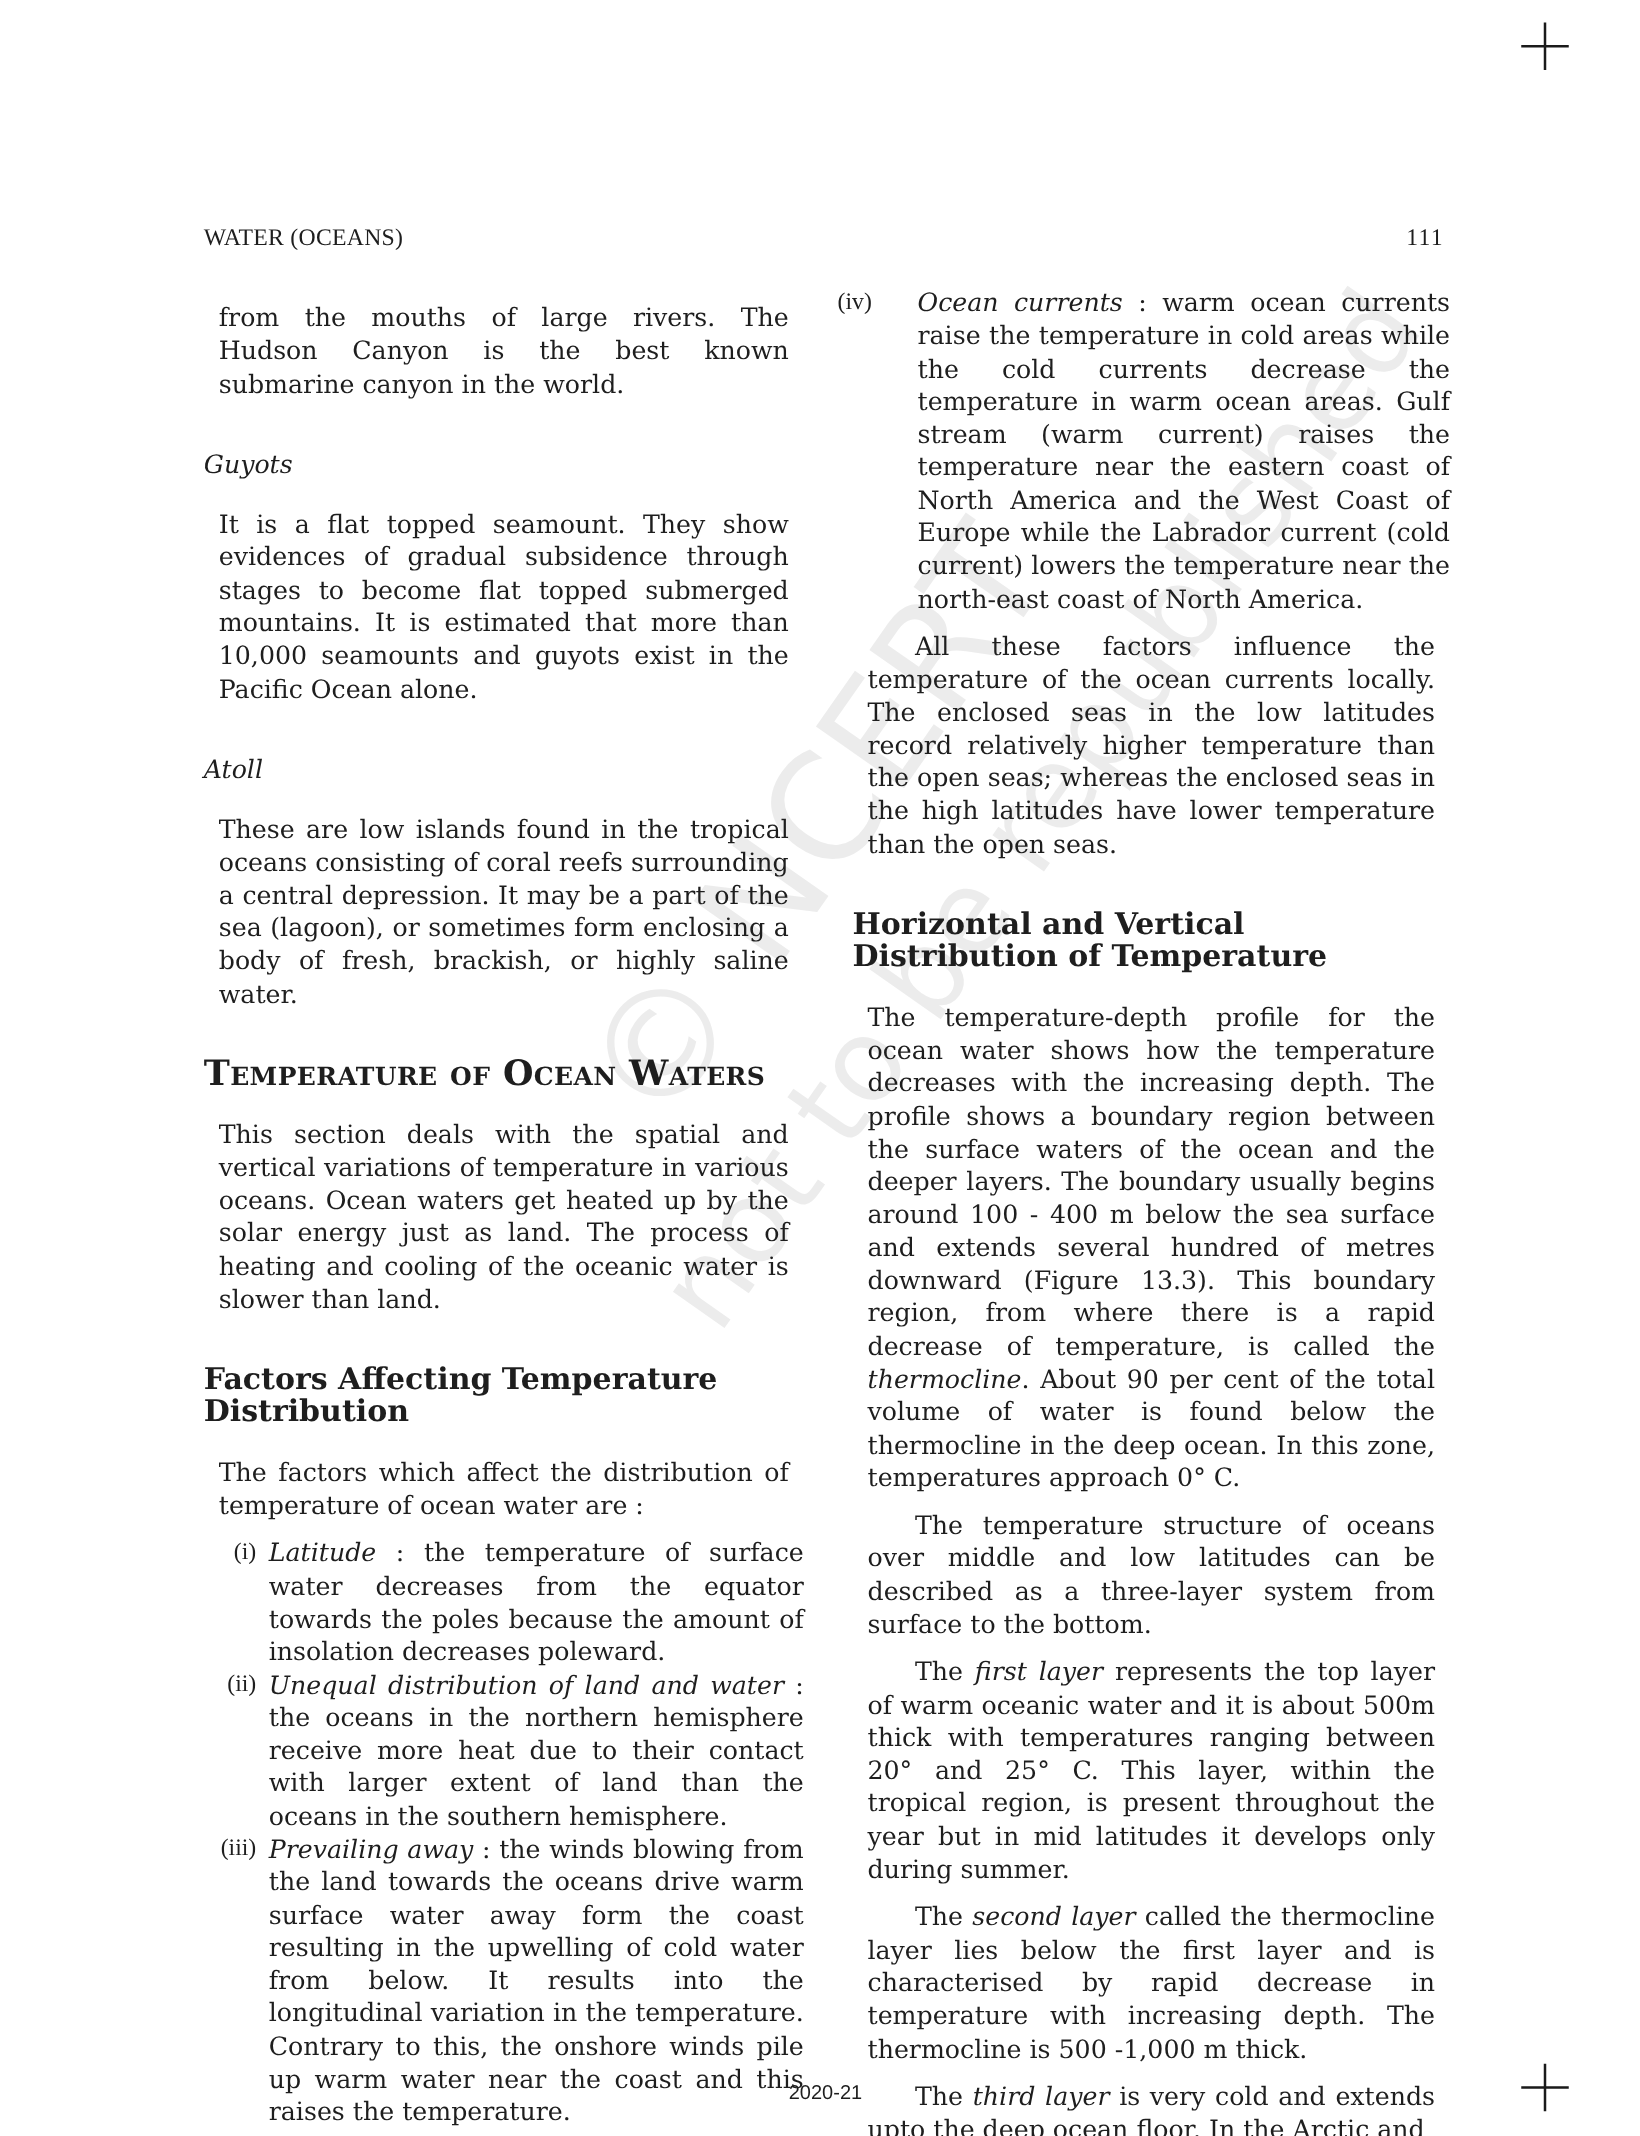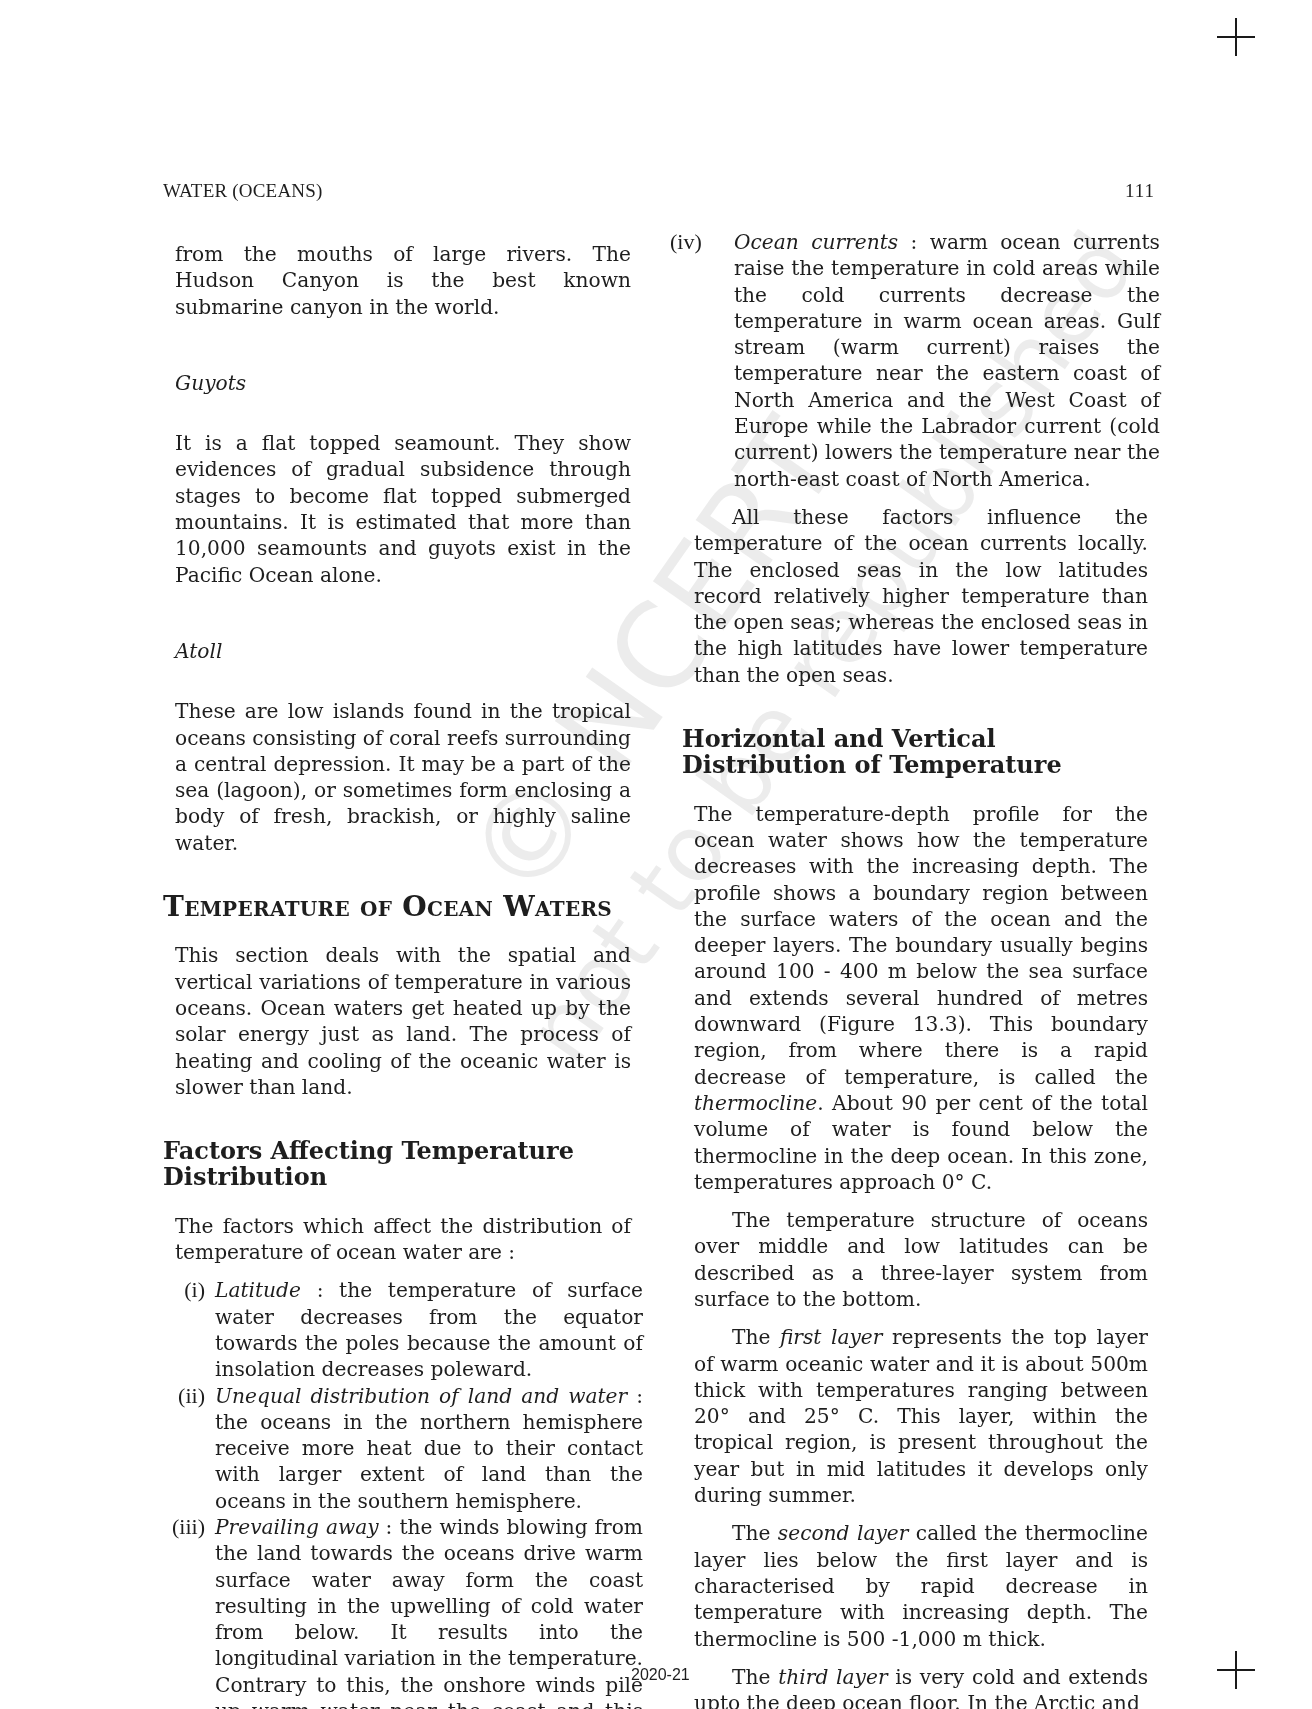--- a/index.html
+++ b/index.html
@@ -16,27 +16,27 @@
   #head-right { left: 1125px; letter-spacing: 1px; }
 
   .footer-year { position: absolute; left: 631px; top: 1666px; font-family: "Liberation Sans", sans-serif; font-size: 16px; }
 
   .col { position: absolute; top: 229px; font-size: 20.2px; line-height: 26.3px; text-align: justify; font-family: "DejaVu Serif", serif; }
   #col-left { left: 163px; width: 480px; }
   #col-right { left: 682px; width: 478px; }
   p { margin: 12px; }
   .gap { height: 26px; }
   .gap-s { height: 10px; }
-  .subhead { font-style: italic; margin: 12px; }
+  .subhead { font-style: italic; margin: 0; }
   .heading-b { font-weight: bold; font-size: 24px; margin: 0; text-align: left; }
   .smallcaps { font-weight: bold; font-variant: small-caps; font-size: 28px; letter-spacing: 0.3px; margin: 0; }
   .indent { text-indent: 38px; }
   .list { margin: 0; padding: 0; list-style: none; }
   .list li { position: relative; padding-left: 52px; }
-  .list li .num { position: absolute; left: 0; width: 42px; text-align: right; font-family: "Liberation Serif", serif; font-size: 22px; }
+  .list li .num { position: absolute; left: 0; width: 42px; text-align: right; font-family: "Liberation Serif", serif; font-size: 19px; }
   #col-right .list li { padding-left: 52px; }
   #col-right .list li .num { left: -12px; width: 40px; text-align: left; }
   em { font-style: italic; }
 
   .watermark { position: absolute; left: 330px; top: 560px; width: 760px; transform: rotate(-55deg); transform-origin: center;
                font-family: "DejaVu Sans", sans-serif; color: rgba(150,150,150,0.18); font-size: 118px; line-height: 140px;
                text-align: center; pointer-events: none; white-space: nowrap; }
 </style>
 </head>
 <body>

